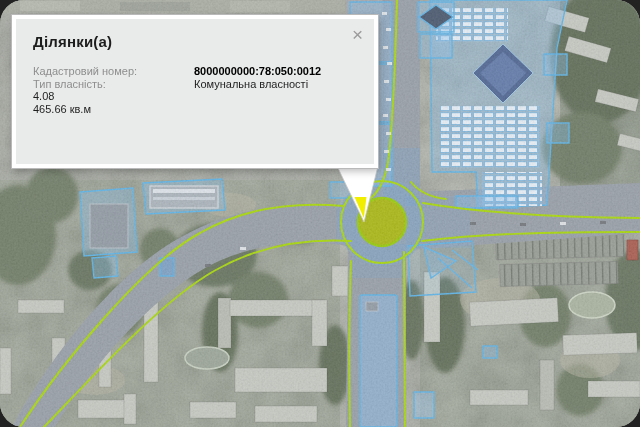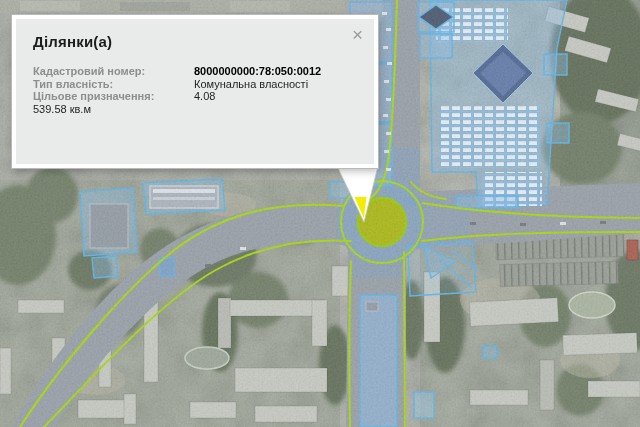--- a/index.html
+++ b/index.html
@@ -1,39 +1,39 @@
 <!DOCTYPE html>
 <html><head>
 <meta charset="utf-8">
 <style>
   html,body{margin:0;padding:0;background:#222;}
   .stage{
     position:relative;width:640px;height:427px;overflow:hidden;
-    font-family:"Liberation Sans",sans-serif;background:#a0a69a;
+    font-family:"Liberation Sans",sans-serif;background:#a0a69a;border-radius:24px;
   }
   .stage svg{display:block;}
   #map-svg{position:absolute;left:0;top:0;z-index:0;}
   #callout-svg{position:absolute;left:0;top:0;z-index:5;pointer-events:none;}
   .popup{
     position:absolute;left:12px;top:15px;width:366px;height:153px;
     box-sizing:border-box;background:#e9eaea;border:4px solid #ffffff;
     box-shadow:0 0 0 1px #b9b9b9, 2px 3px 8px rgba(0,0,0,.28);
     z-index:10;
   }
   .popup-title{
     margin:14px 0 0 17px;font-size:15px;font-weight:bold;color:#1d1d1d;
     letter-spacing:.2px;
   }
   .popup-close{
     position:absolute;top:8px;right:11px;font-size:19px;line-height:16px;
     color:#9b9b9b;cursor:pointer;user-select:none;
   }
   .popup-rows{margin:15px 0 0 17px;font-size:11px;line-height:12.5px;}
   .row{display:flex;}
-  .lbl{width:161px;color:#8e8e8e;font-weight:bold;flex:none;}
+  .lbl{width:161px;color:#8e8e8e;font-weight:normal;flex:none;}
   .val{color:#1f1f1f;}
   .val.strong{font-weight:bold;color:#000;}
 </style>
 </head>
 <body>
 
 <div class="stage">
 
   <svg id="map-svg" width="640" height="427" viewBox="0 0 640 427">
     <defs>
@@ -238,22 +238,21 @@
     <div class="popup-rows">
       <div class="row">
         <span class="lbl">Кадастровий номер:</span>
         <span class="val strong">8000000000:78:050:0012</span>
       </div>
       <div class="row">
         <span class="lbl">Тип власність:</span>
         <span class="val">Комунальна власності</span>
       </div>
       <div class="row">
-        <span class="lbl">Цільове призначення:</span>
         <span class="val">4.08</span>
       </div>
       <div class="row">
-        <span class="val">539.58 кв.м</span>
+        <span class="val">465.66 кв.м</span>
       </div>
     </div>
   </div>
 
 </div>
 
 </body></html>

